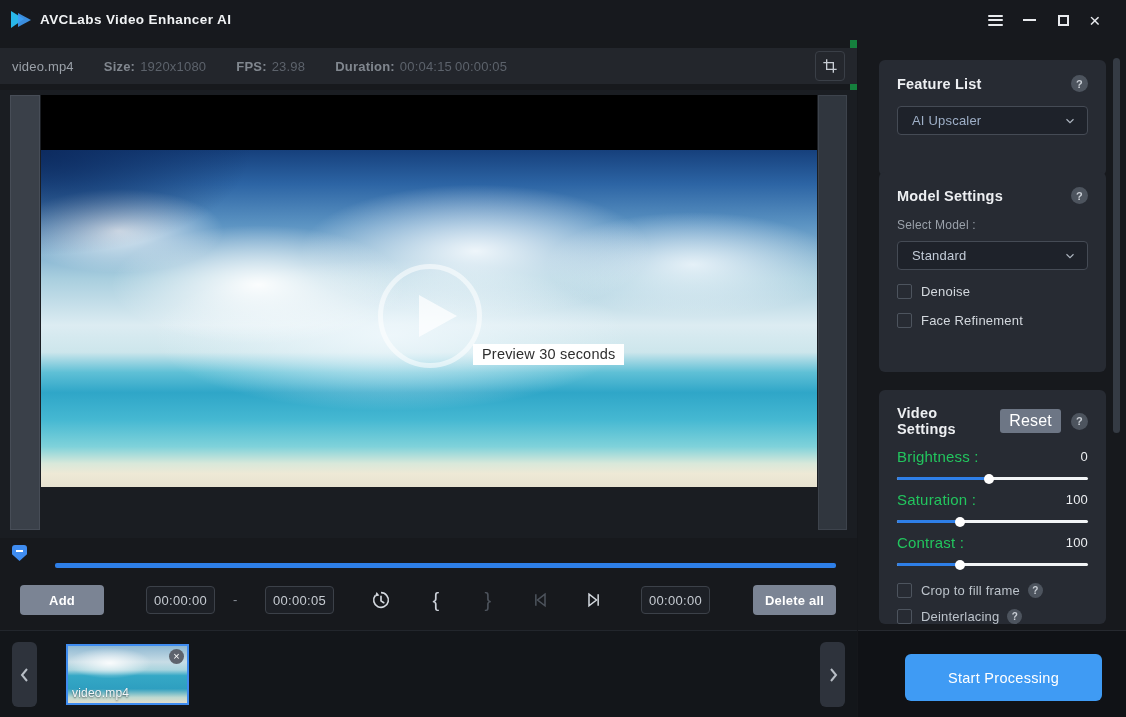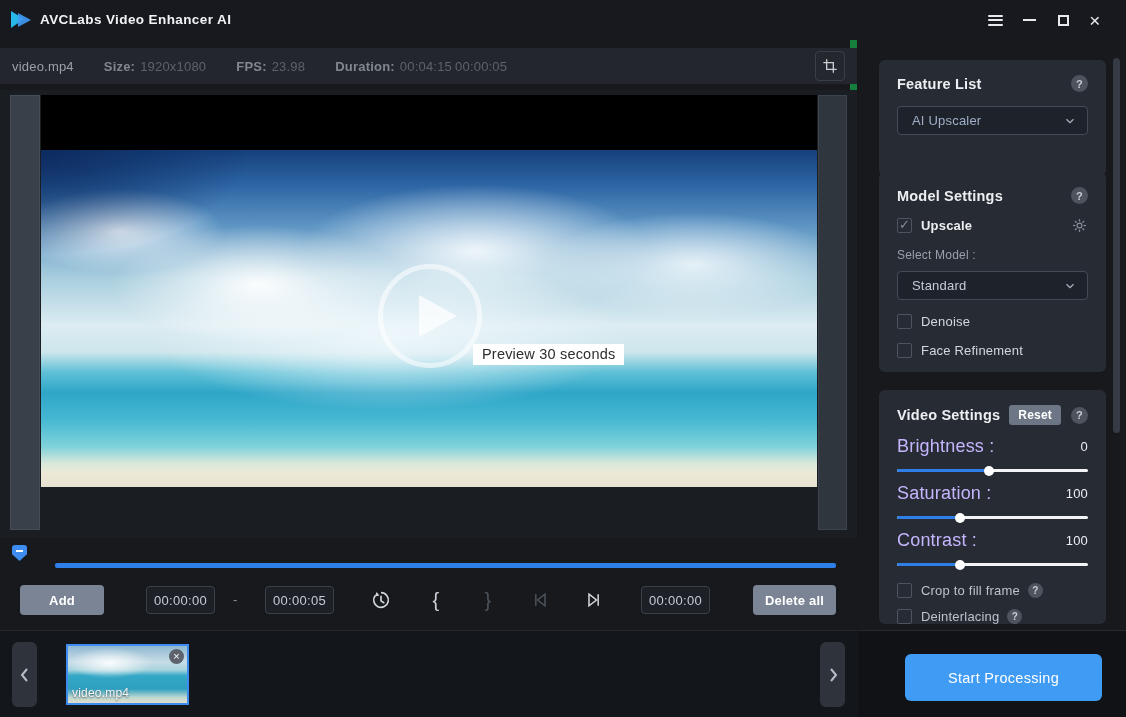--- a/index.html
+++ b/index.html
@@ -93,23 +93,23 @@
   .card-head { display:flex; align-items:center; }
   .card-title { font-size:14.5px; font-weight:700; color:#edeff2; flex:1; }
   .help { width:17px; height:17px; border-radius:50%; background:#4d545e; color:#c9ced5; font-size:11px; font-weight:700; display:inline-flex; align-items:center; justify-content:center; cursor:pointer; flex:none; }
   .dropdown { margin-top:14px; height:29px; background:#1e222a; border:1px solid #454b55; border-radius:4px; display:flex; align-items:center; padding:0 10px 0 14px; cursor:pointer; }
   .dropdown .dval { flex:1; font-size:13px; color:#9fb0c8; }
   .cbrow { display:flex; align-items:center; margin-top:14px; }
   .checkbox { width:15px; height:15px; border:1px solid #4d545e; border-radius:2px; background:transparent; margin-right:9px; flex:none; position:relative; cursor:pointer; }
   .checkbox.checked::after { content:"✓"; position:absolute; left:1px; top:-2px; font-size:13px; color:#868e98; }
   .cbrow .cblabel { font-size:13px; color:#d3d8de; }
   .sub-label { margin-top:14px; font-size:12px; color:#9aa1aa; }
-  .reset-btn { background:#6d7685; color:#fff; font-size:12px; font-weight:700; border-radius:3px; padding:3px 9px; margin-right:10px; cursor:pointer; }
+  .reset-btn { background:#6d7685; color:#fff; font-size:16px; font-weight:400; border-radius:3px; padding:3px 9px; margin-right:10px; cursor:pointer; }
   .slider-row { display:flex; align-items:center; justify-content:space-between; margin-top:11px; }
-  .slider-row .slabel { font-size:18px; color:#c4b5fd; }
+  .slider-row .slabel { font-size:15px; color:#22c55e; }
   .slider-row .svalue { font-size:13px; color:#eceef1; }
   .slider { position:relative; margin-top:12px; height:3px; background:#f2f4f6; border-radius:2px; cursor:pointer; }
   .slider .fill { position:absolute; left:0; top:0; height:3px; background:#2e7fe8; border-radius:2px; }
   .slider .thumb { position:absolute; top:-3.5px; width:10px; height:10px; border-radius:50%; background:#ffffff; margin-left:-5px; cursor:pointer; }
   .mini-help { width:15px; height:15px; font-size:10px; margin-left:8px; }
 
   #side-scrollbar { position:absolute; right:6px; top:16px; width:7px; height:570px; border-radius:4px; }
   #side-scroll-thumb { position:absolute; left:0; top:2px; width:7px; height:375px; background:#353b44; border-radius:4px; cursor:pointer; }
 
   #side-bottom { position:absolute; left:0; top:590px; width:268px; height:87px; background:#101216; border-top:1px solid #26292f; }
@@ -254,38 +254,20 @@
           <polyline points="6,9 12,15 18,9" fill="none" stroke="#aeb6c0" stroke-width="2"></polyline>
         </svg>
       </div>
     </div>
 
     <div class="card" id="card-model">
       <div class="card-head">
         <div class="card-title">Model Settings</div>
         <div class="help">?</div>
       </div>
-      <div class="cbrow" style="margin-top:13px">
-        <div class="checkbox checked"></div>
-        <span class="cblabel" style="color:#edeff2;font-weight:700">Upscale</span>
-        <span style="flex:1"></span>
-        <svg width="17" height="17" viewBox="0 0 24 24">
-          <circle cx="12" cy="12" r="3.4" fill="none" stroke="#8a919b" stroke-width="1.6"></circle>
-          <g stroke="#8a919b" stroke-width="1.8">
-            <line x1="12" y1="3" x2="12" y2="6.2"></line>
-              <line x1="12" y1="17.8" x2="12" y2="21"></line>
-            <line x1="3" y1="12" x2="6.2" y2="12"></line>
-              <line x1="17.8" y1="12" x2="21" y2="12"></line>
-            <line x1="5.6" y1="5.6" x2="7.9" y2="7.9"></line>
-              <line x1="16.1" y1="16.1" x2="18.4" y2="18.4"></line>
-            <line x1="5.6" y1="18.4" x2="7.9" y2="16.1"></line>
-              <line x1="16.1" y1="7.9" x2="18.4" y2="5.6"></line>
-          </g>
-        </svg>
-      </div>
       <div class="sub-label">Select Model :</div>
       <div class="dropdown" style="margin-top:9px">
         <span class="dval" style="color:#c3ccd8">Standard</span>
         <svg width="14" height="14" viewBox="0 0 24 24">
           <polyline points="6,9 12,15 18,9" fill="none" stroke="#aeb6c0" stroke-width="2"></polyline>
         </svg>
       </div>
       <div class="cbrow">
         <div class="checkbox"></div>
         <span class="cblabel">Denoise</span>

